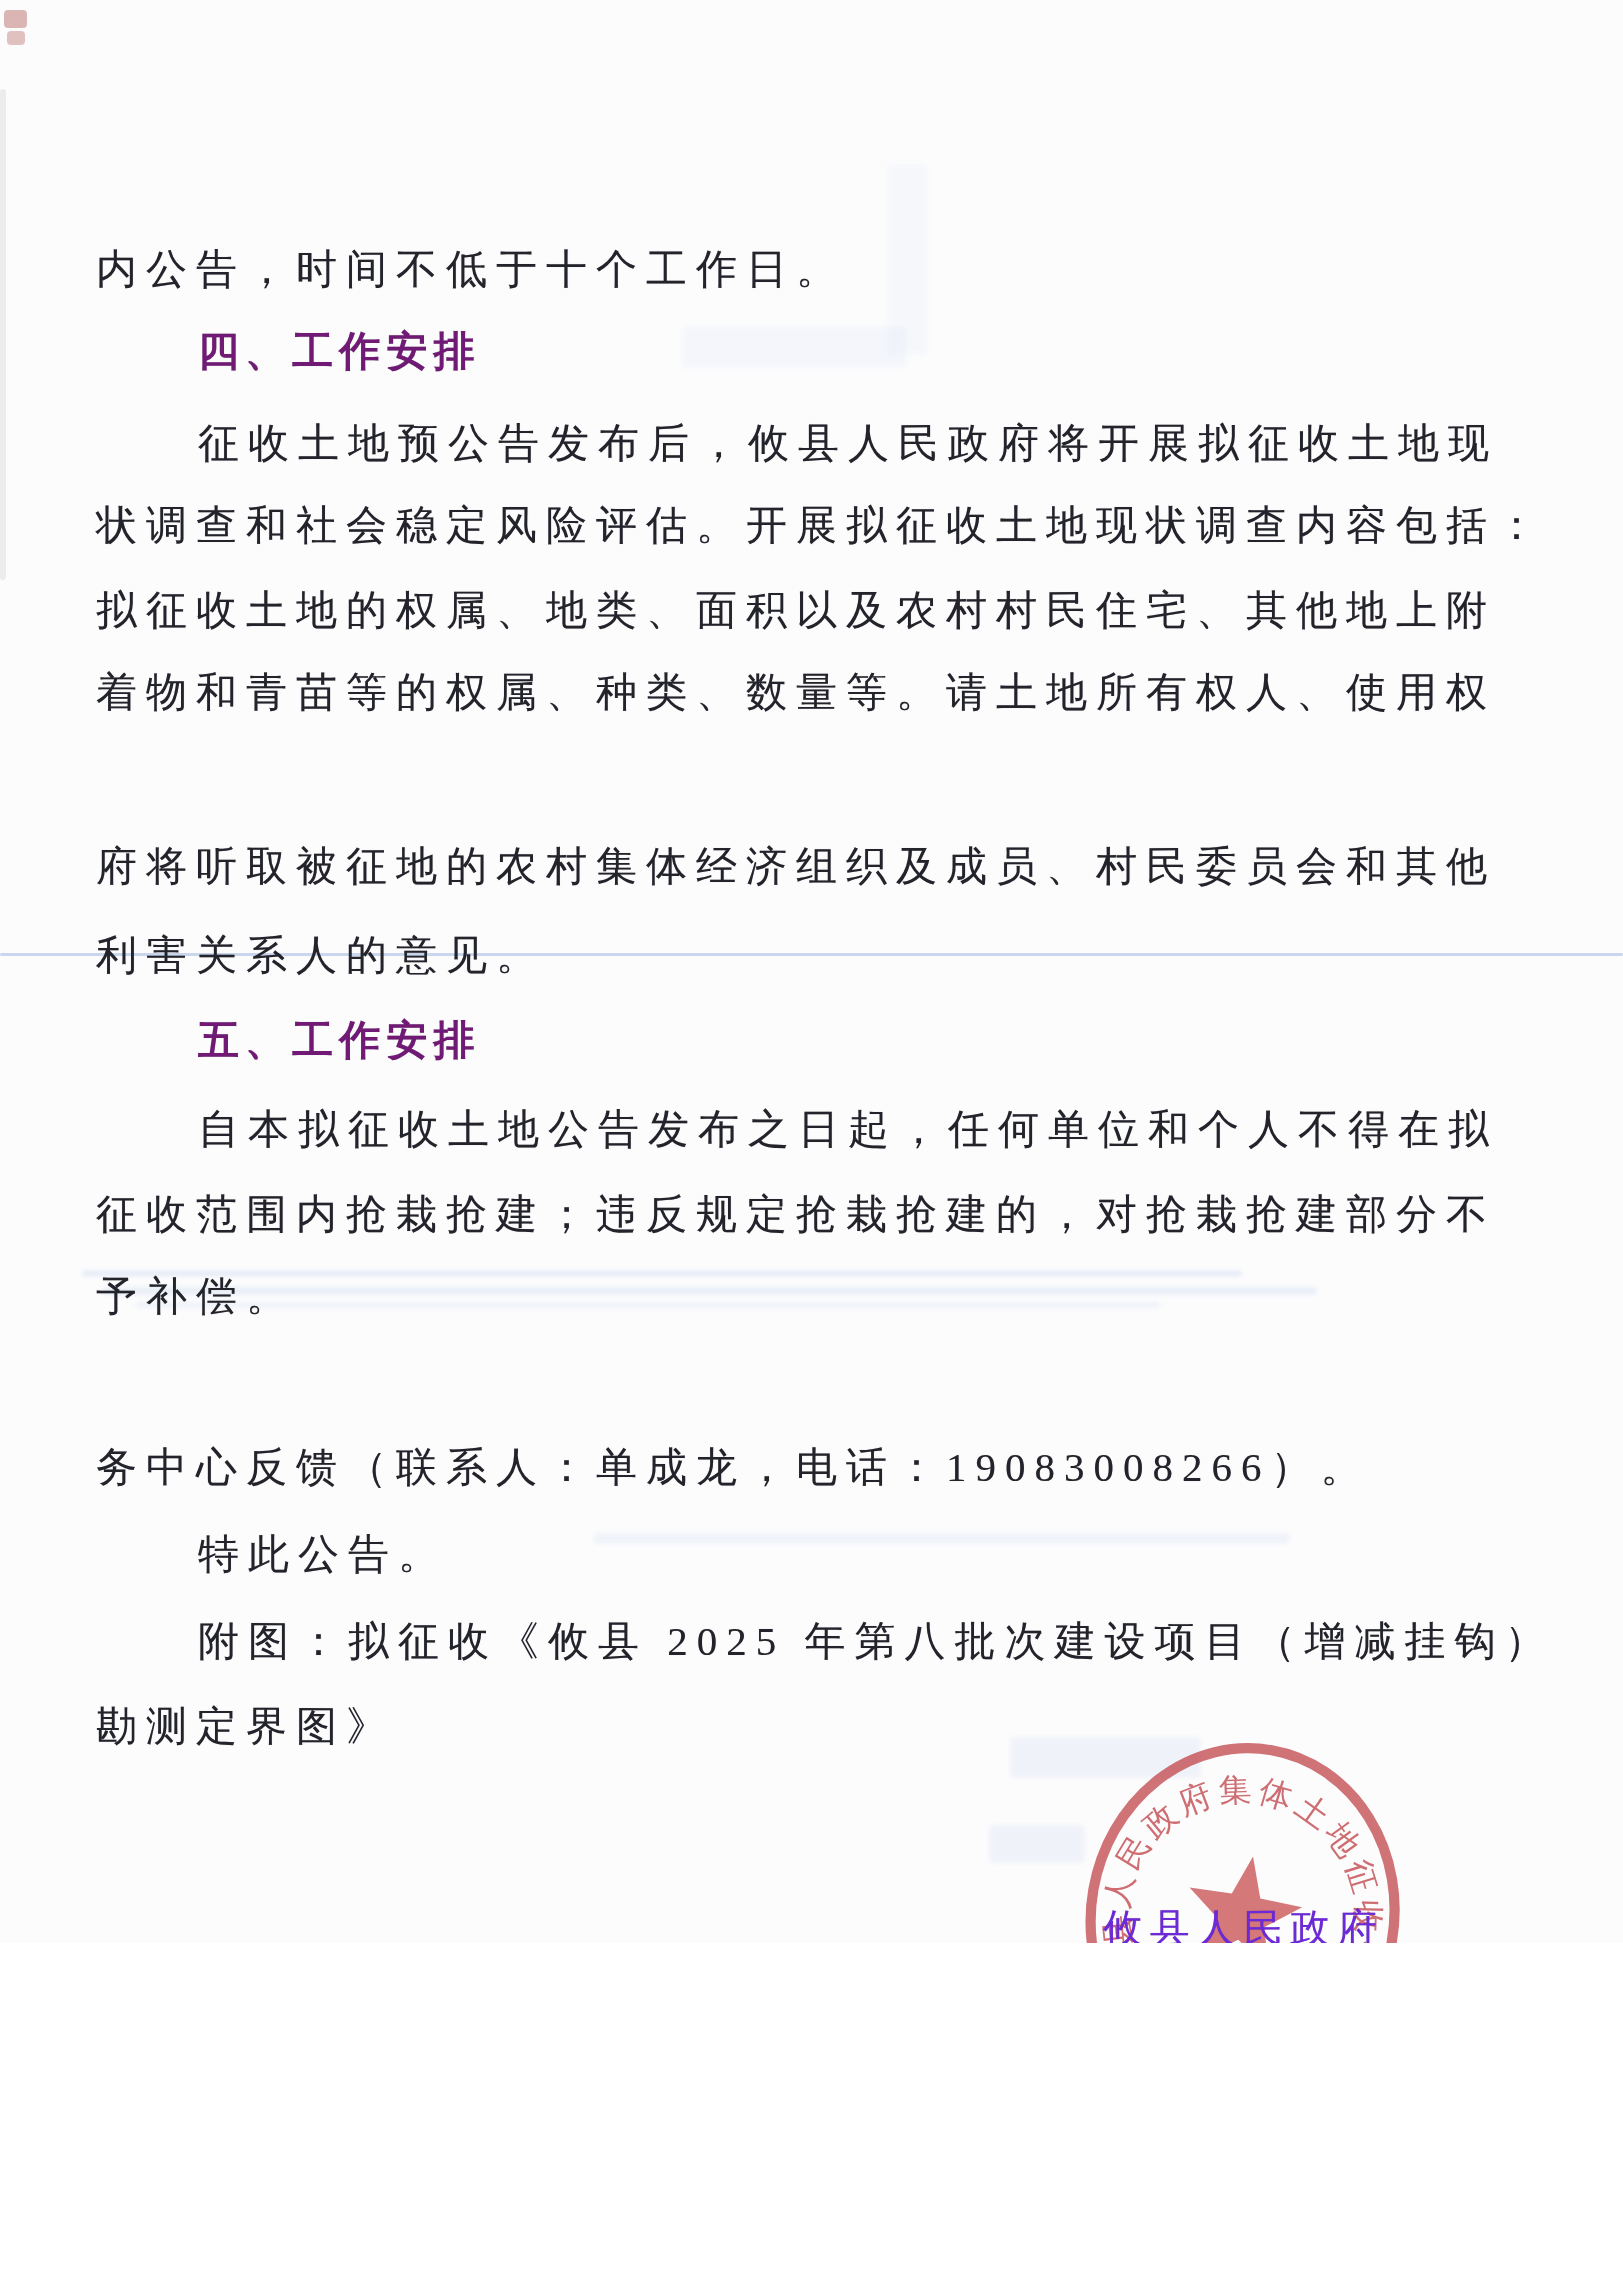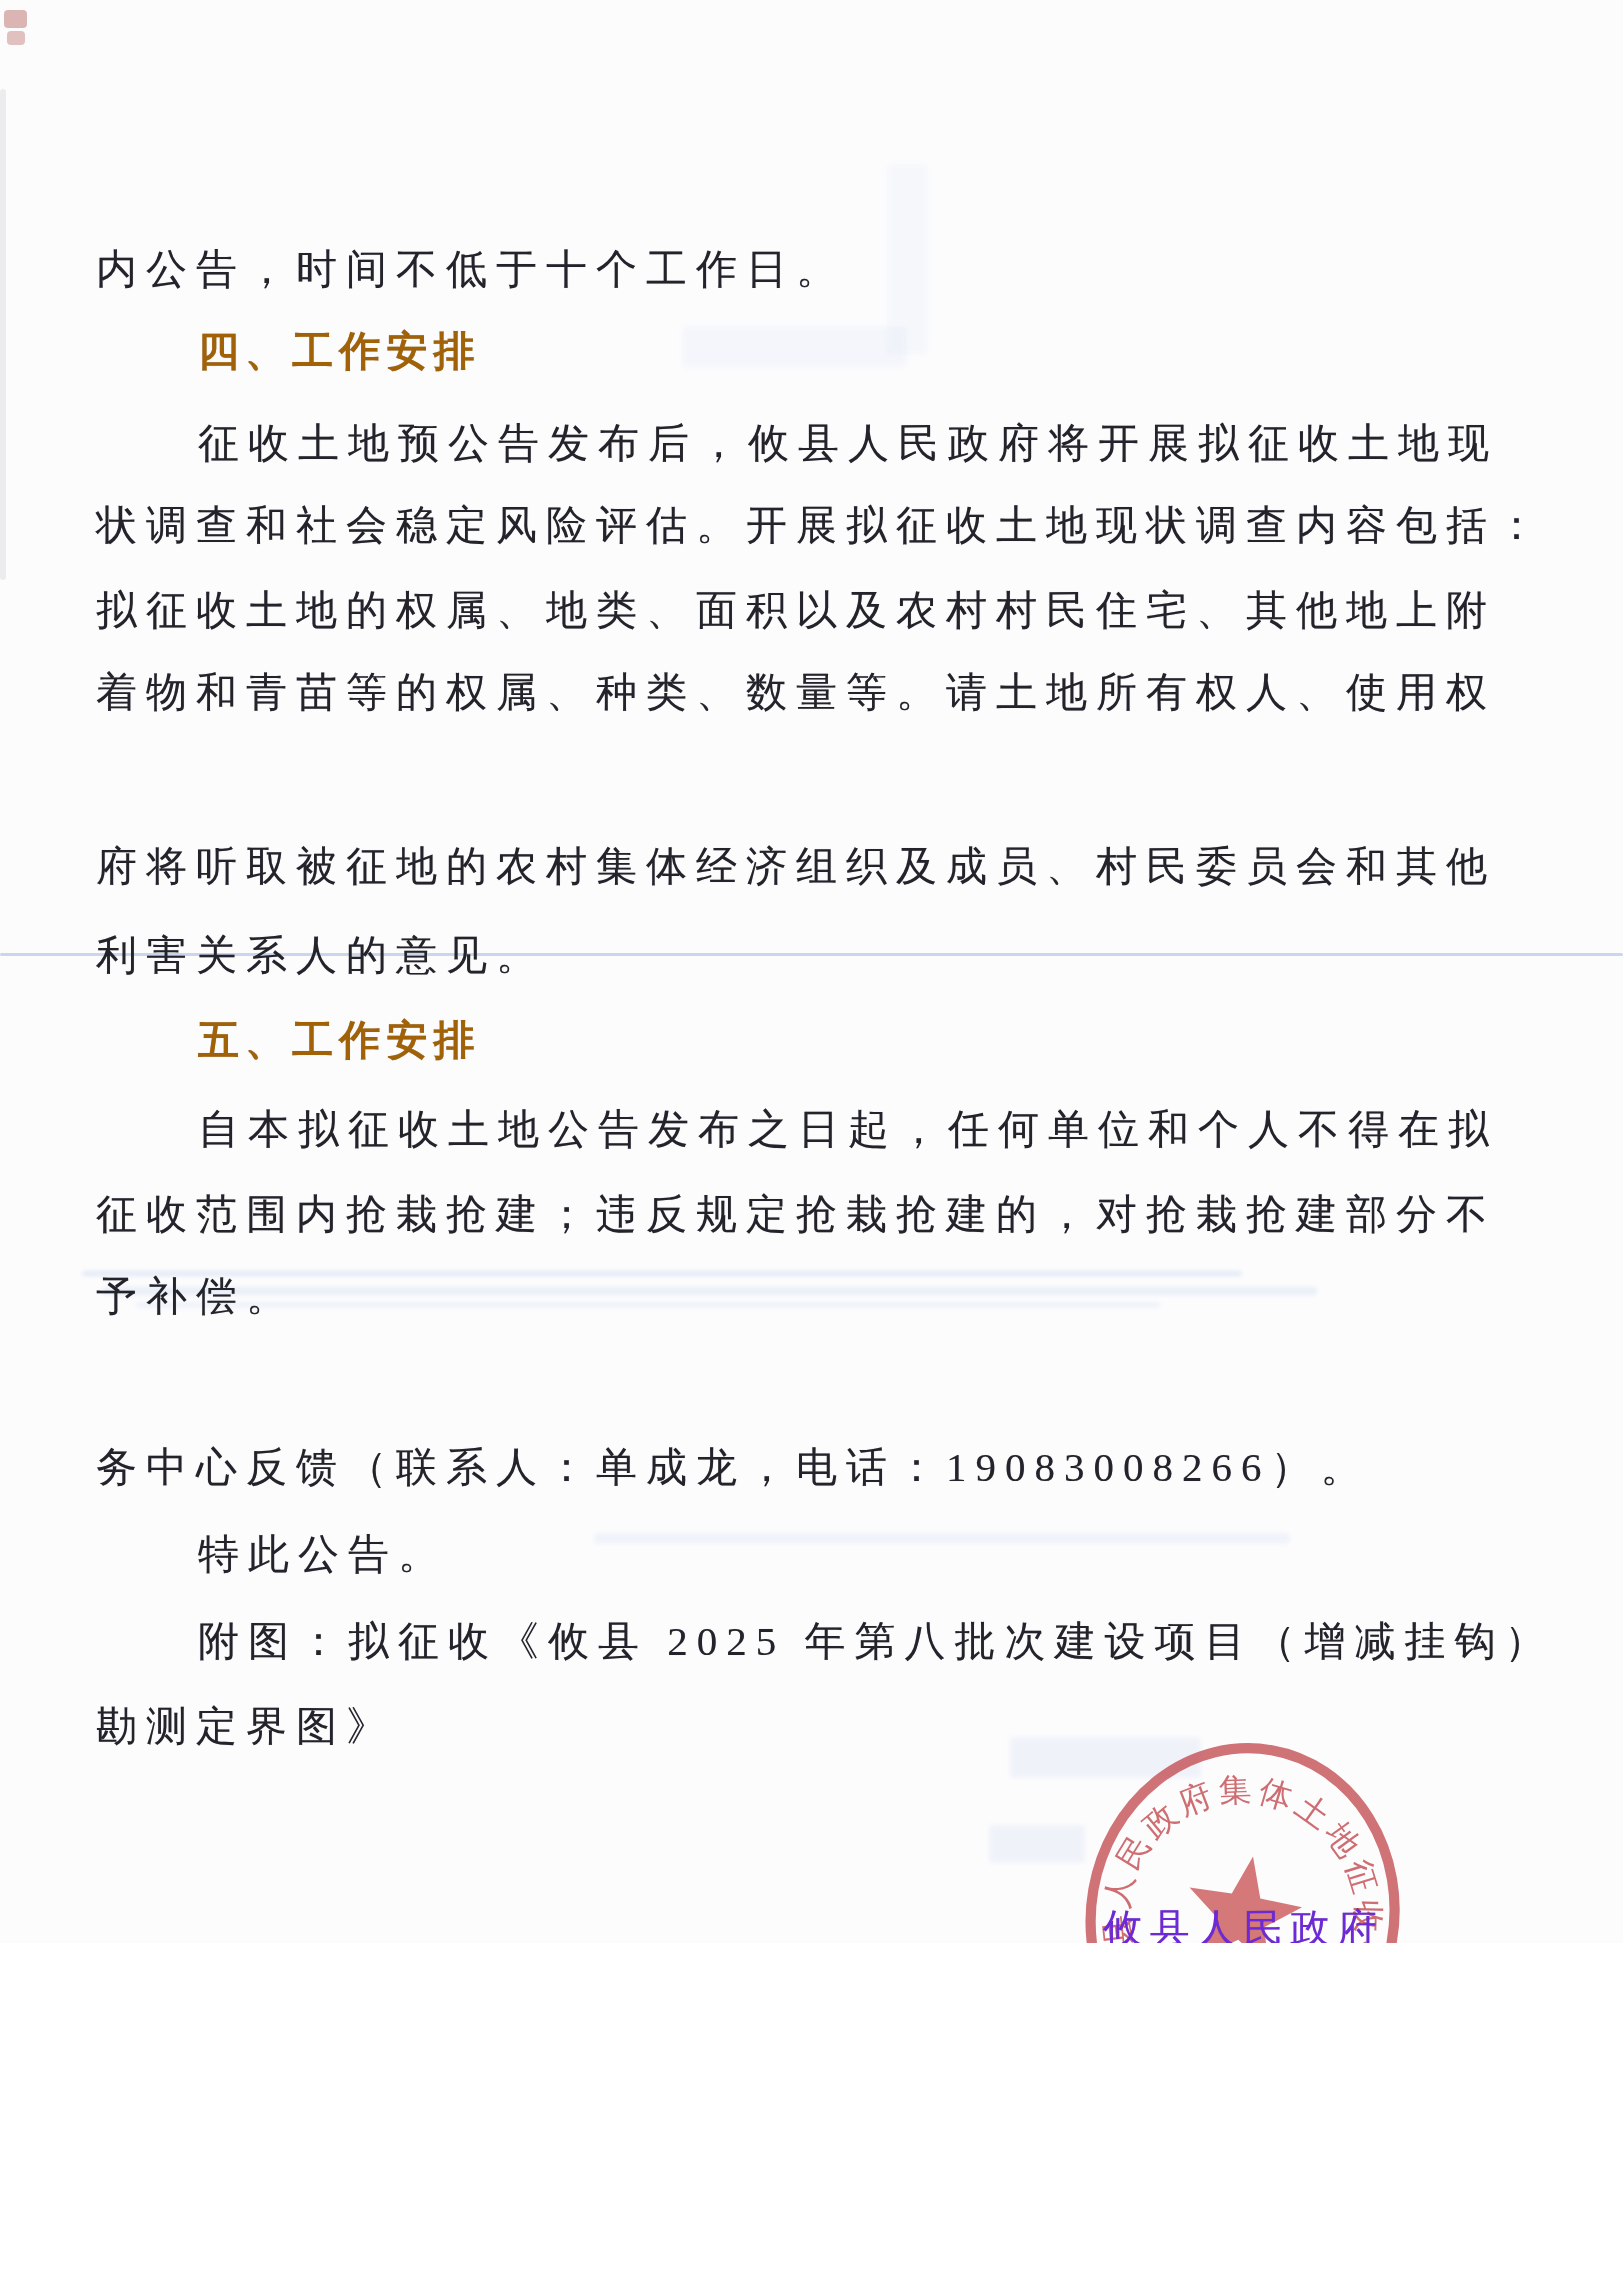--- a/index.html
+++ b/index.html
@@ -18,21 +18,21 @@
     letter-spacing:9px;
     color:#23232b;
     white-space:nowrap;
     z-index:3;
     text-shadow:0 0 0.7px rgba(20,20,30,.35);
   }
   .heading{
     font-family:"Liberation Sans","DejaVu Sans",sans-serif;
     font-weight:700;
     letter-spacing:6.1px;
-    color:#a16207;
+    color:#701a75;
   }
   .sig{
     position:absolute;
     font-family:"Liberation Serif","DejaVu Serif",serif;
     font-size:40px;
     letter-spacing:6.8px;
     color:#6d28d9;
     white-space:nowrap;
     z-index:4;
     text-shadow:0 0 0.7px rgba(20,20,30,.35);

